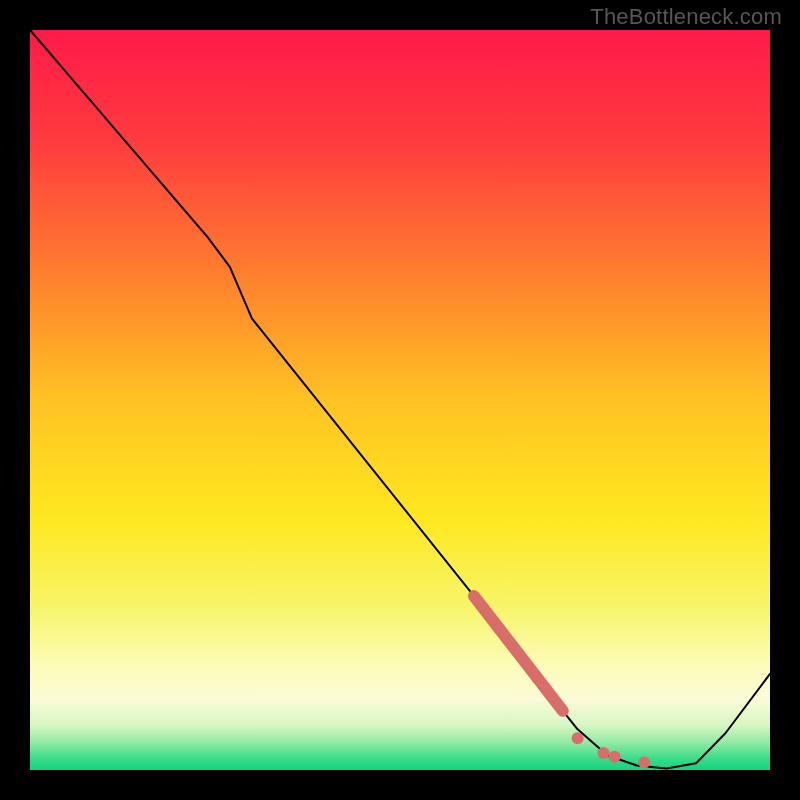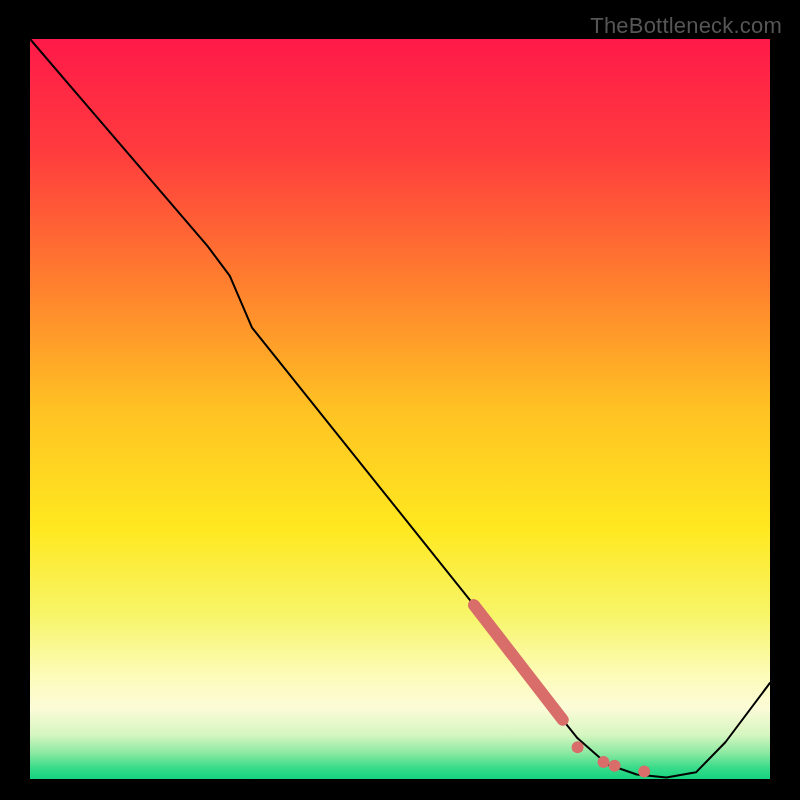--- a/index.html
+++ b/index.html
@@ -7,21 +7,20 @@
     padding: 0;
     width: 800px;
     height: 800px;
     background: #000;
     overflow: hidden;
   }
   .wrap {
     position: relative;
     width: 800px;
     height: 586px;
-    margin-top: 9px;
   }
   .watermark {
     position: absolute;
     top: 4px;
     right: 18px;
     font-family: Arial, Helvetica, sans-serif;
     font-size: 22px;
     font-weight: 400;
     color: #565656;
     letter-spacing: 0.2px;

